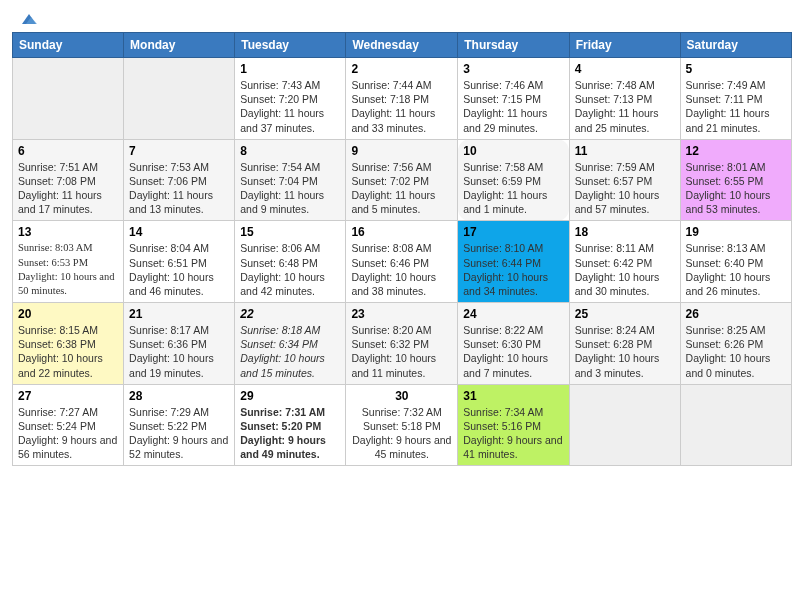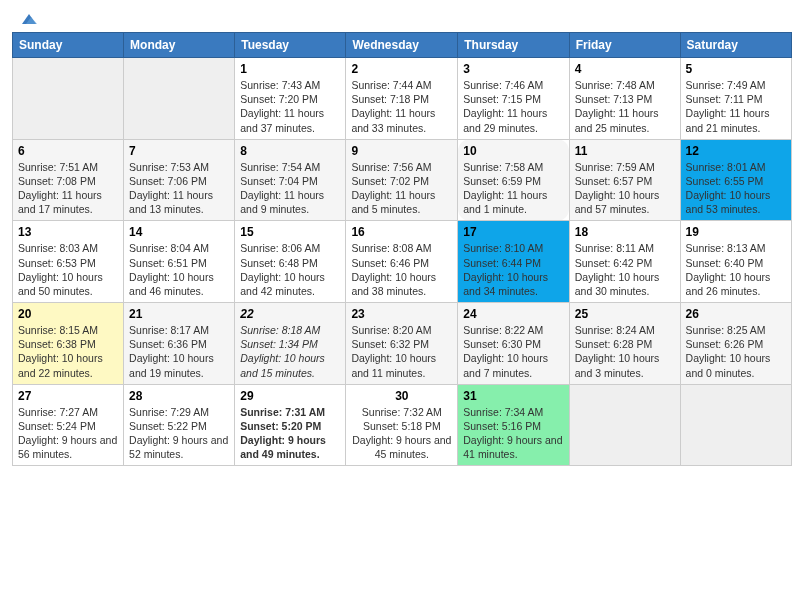--- a/index.html
+++ b/index.html
@@ -187,31 +187,31 @@
             <div class="day-info" style="white-space: pre-line;">Sunrise: 7:58 AM
 Sunset: 6:59 PM
 Daylight: 11 hours and 1 minute.</div>
           </td>
           <td style="background: rgb(245, 245, 245);">
             <span class="day-number">11</span>
             <div class="day-info" style="white-space: pre-line;">Sunrise: 7:59 AM
 Sunset: 6:57 PM
 Daylight: 10 hours and 57 minutes.</div>
           </td>
-          <td style="background: #0ea5e9; margin-left: 36px;">
+          <td style="background: #f0abfc; margin-left: 36px;">
             <span class="day-number">12</span>
             <div class="day-info" style="white-space: pre-line;">Sunrise: 8:01 AM
 Sunset: 6:55 PM
 Daylight: 10 hours and 53 minutes.</div>
           </td>
         </tr>
         <tr>
           <td style="background: rgb(255, 255, 255);">
             <span class="day-number">13</span>
-            <div class="day-info" style="white-space: pre-line;">Sunrise: 8:03 AM
+            <div class="day-info" style="white-space: pre-line; font-family: Liberation Serif, serif;">Sunrise: 8:03 AM
 Sunset: 6:53 PM
 Daylight: 10 hours and 50 minutes.</div>
           </td>
           <td style="background: rgb(255, 255, 255);">
             <span class="day-number">14</span>
             <div class="day-info" style="white-space: pre-line;">Sunrise: 8:04 AM
 Sunset: 6:51 PM
 Daylight: 10 hours and 46 minutes.</div>
           </td>
           <td style="background: rgb(255, 255, 255);">
@@ -254,21 +254,21 @@
           </td>
           <td style="background: rgb(245, 245, 245);">
             <span class="day-number">21</span>
             <div class="day-info" style="white-space: pre-line;">Sunrise: 8:17 AM
 Sunset: 6:36 PM
 Daylight: 10 hours and 19 minutes.</div>
           </td>
           <td style="background: rgb(245, 245, 245); font-style: italic;">
             <span class="day-number">22</span>
             <div class="day-info" style="white-space: pre-line;">Sunrise: 8:18 AM
-Sunset: 1:34 PM
+Sunset: 6:34 PM
 Daylight: 10 hours and 15 minutes.</div>
           </td>
           <td style="background: rgb(245, 245, 245);">
             <span class="day-number">23</span>
             <div class="day-info" style="white-space: pre-line;">Sunrise: 8:20 AM
 Sunset: 6:32 PM
 Daylight: 10 hours and 11 minutes.</div>
           </td>
           <td style="background: rgb(245, 245, 245);">
             <span class="day-number">24</span>
@@ -307,21 +307,21 @@
             <div class="day-info" style="white-space: pre-line; font-weight: bold;">Sunrise: 7:31 AM
 Sunset: 5:20 PM
 Daylight: 9 hours and 49 minutes.</div>
           </td>
           <td style="background: rgb(255, 255, 255); text-align: center;">
             <span class="day-number">30</span>
             <div class="day-info" style="white-space: pre-line;">Sunrise: 7:32 AM
 Sunset: 5:18 PM
 Daylight: 9 hours and 45 minutes.</div>
           </td>
-          <td style="background: #86efac; margin-top: 6px;">
+          <td style="background: #bef264; margin-top: 6px;">
             <span class="day-number">31</span>
             <div class="day-info" style="white-space: pre-line;">Sunrise: 7:34 AM
 Sunset: 5:16 PM
 Daylight: 9 hours and 41 minutes.</div>
           </td>
           <td class="empty-cell" style="background: rgb(239, 239, 239);"></td>
           <td class="empty-cell" style="background: rgb(239, 239, 239);"></td>
         </tr>
       </tbody>
   </table>

